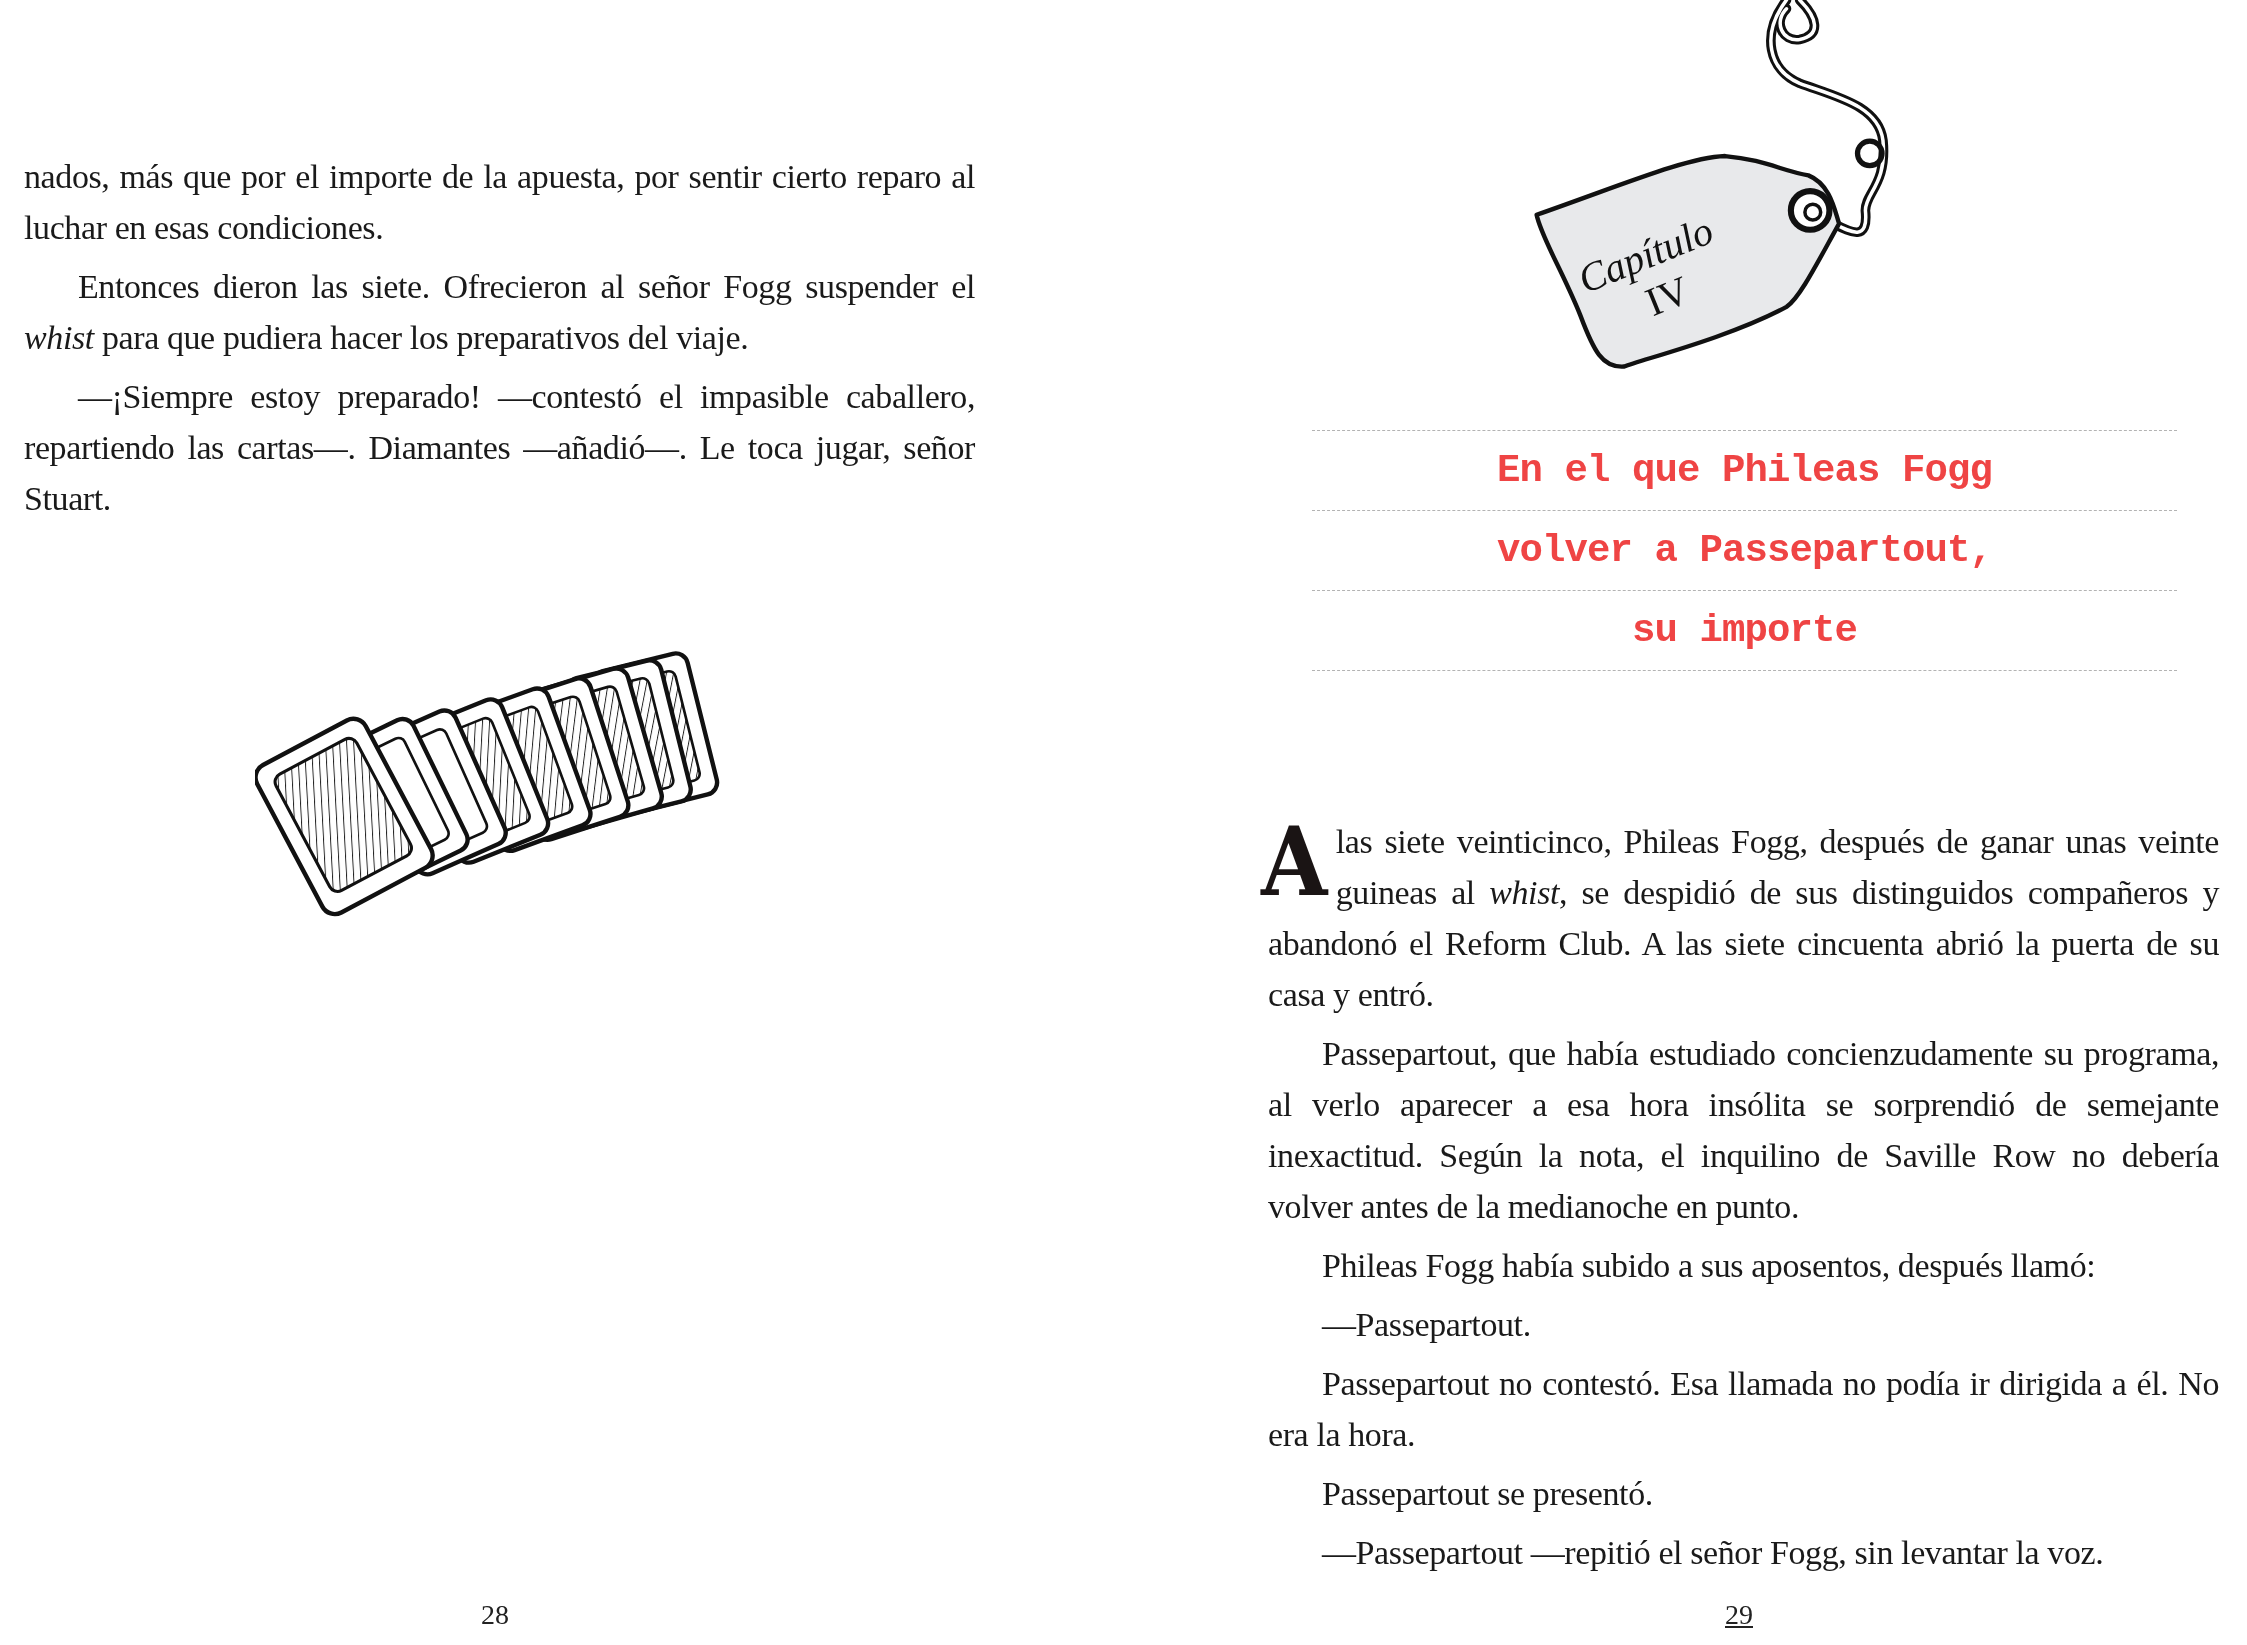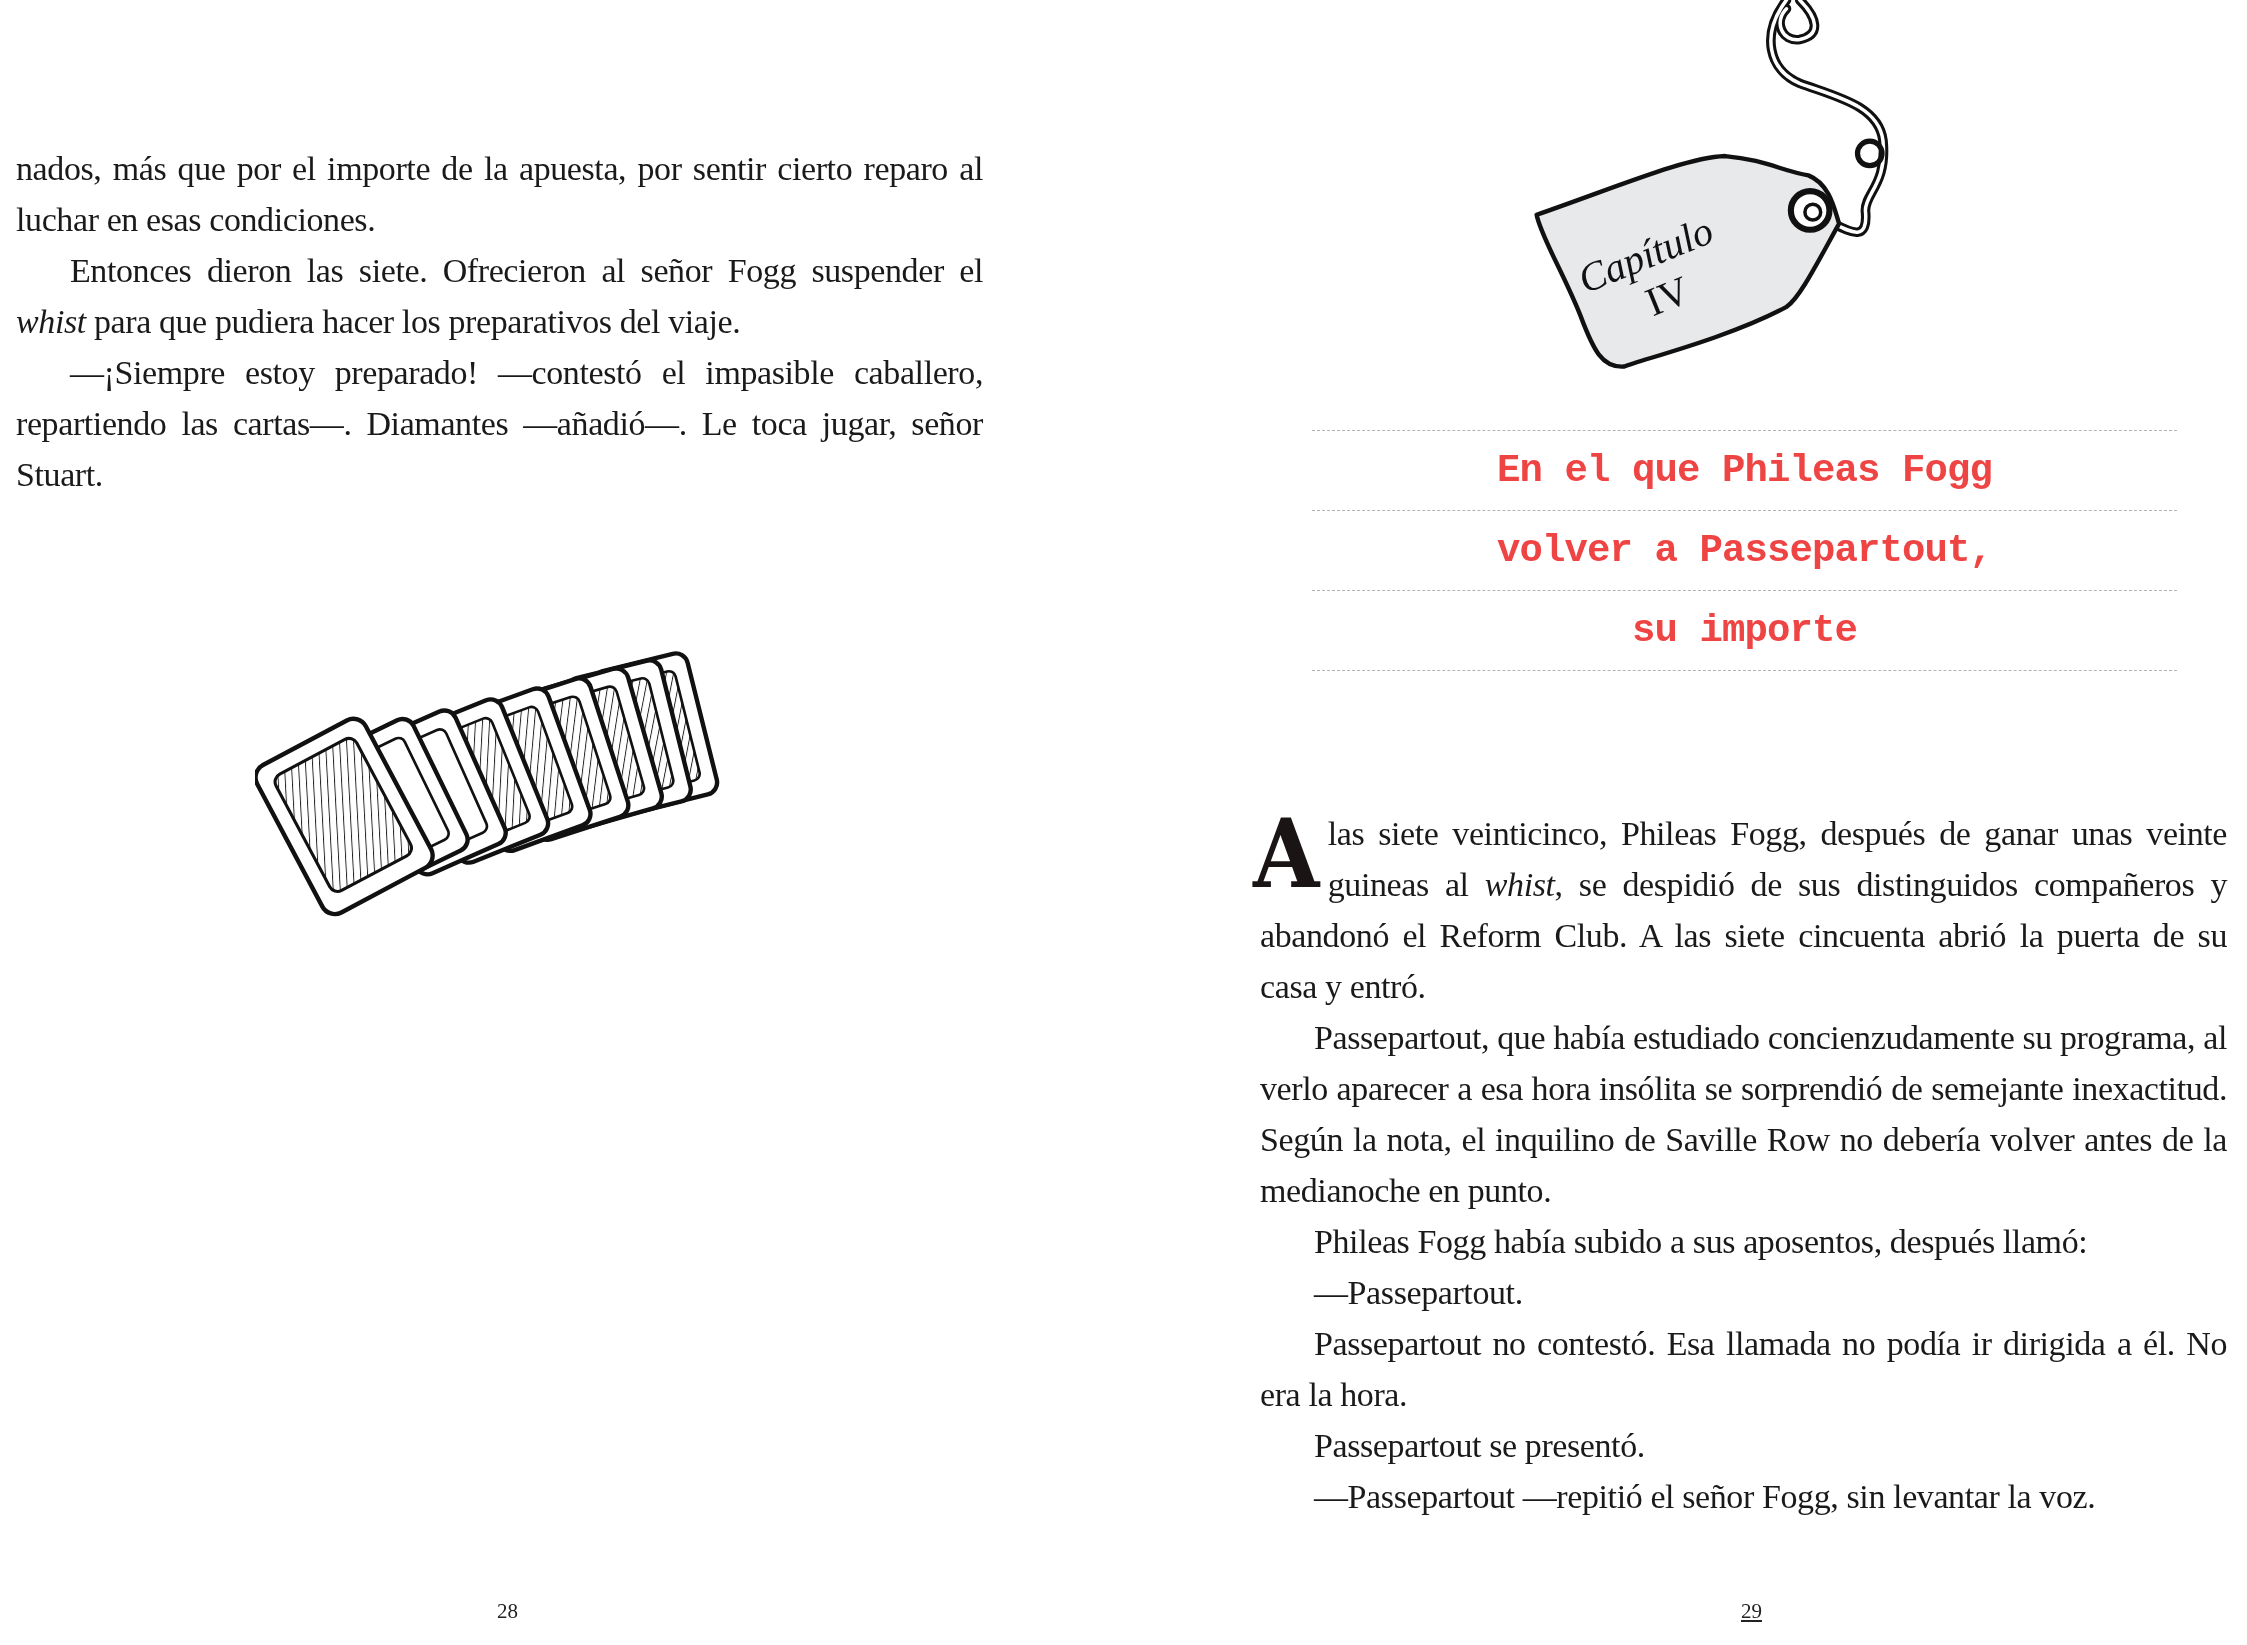--- a/index.html
+++ b/index.html
@@ -6,39 +6,39 @@
     body { width: 2247px; height: 1645px; position: relative; overflow: hidden;
            font-family: "Liberation Serif", "DejaVu Serif", serif; color: #1a1a1a; }
     .page { position: absolute; top: 0; height: 1645px; }
     .page-left { left: 0; width: 1124px; }
     .page-right { left: 1124px; width: 1124px; }
 
     .body-text { position: absolute; font-size: 34px; line-height: 51px; text-align: justify;
                  font-stretch: condensed; letter-spacing: -0.4px; }
     .left-text { left: 16px; top: 143px; width: 967px; }
     .right-text { left: 136px; top: 808px; width: 967px; }
-    .para { margin: 0; text-indent: 54px; }
+    .para { margin: 8px; text-indent: 54px; }
     .para.noindent { text-indent: 0; }
     .para.last { text-align-last: left; }
     .para span.it { font-style: italic; }
 
     .dropcap { float: left; font-family: "DejaVu Serif", serif; font-weight: bold;
                font-size: 95px; line-height: 84px; margin: 3.5px 8.8px 0 -7px; color: #1a1414; }
 
     .illus-cards { position: absolute; left: 255px; top: 634px; width: 492px; height: 290px; }
     .illus-tag { position: absolute; left: 1519px; top: 0; width: 421px; height: 377px; }
 
     .chapter-title { position: absolute; left: 1312px; top: 430px; width: 865px; }
     .title-row { height: 79px; border-top: 1.8px dashed #b3b3b3; display: flex;
                  align-items: center; justify-content: center;
                  font-family: "Liberation Mono", "DejaVu Sans Mono", monospace;
                  font-weight: bold; font-size: 39px; color: #ef4444; letter-spacing: -0.9px; }
     .title-row.last { border-bottom: 1.8px dashed #b3b3b3; }
 
-    .page-number { position: absolute; top: 1599px; font-size: 21px; color: #222; margin-left: 16px; }
+    .page-number { position: absolute; top: 1599px; font-size: 28px; color: #222; }
     .pn-left { left: 481px; }
     .pn-right { left: 1725px; text-decoration: underline; }
   </style>
 </head>
 <body>
 
 <div class="page page-left">
   <div class="body-text left-text">
       <p class="para noindent last"><span>nados, más que por el importe de la apuesta, por sentir cierto reparo al luchar en esas condiciones.</span></p>
       <p class="para last"><span>Entonces dieron las siete. Ofrecieron al señor Fogg suspender el </span><span class="it">whist</span><span> para que pudiera hacer los preparativos del viaje.</span></p>

